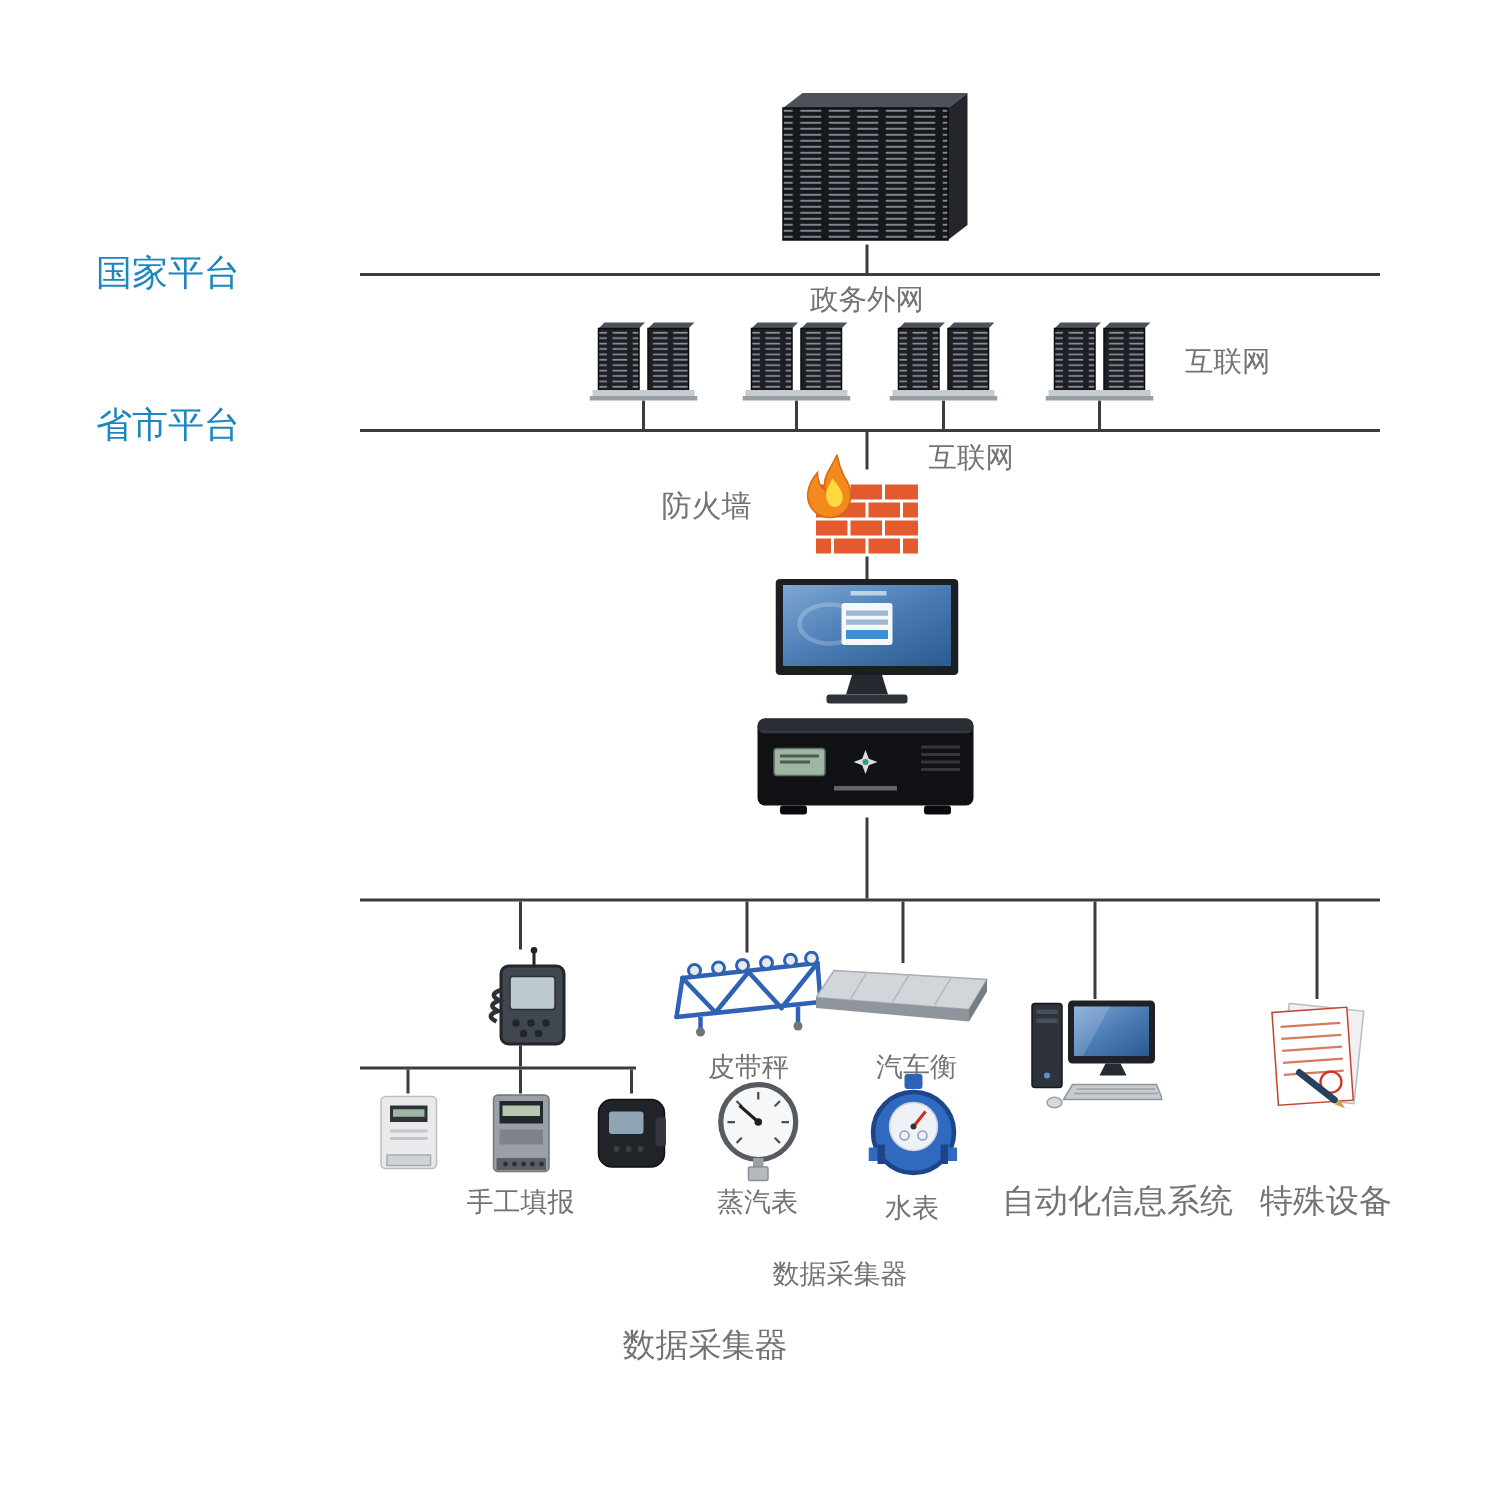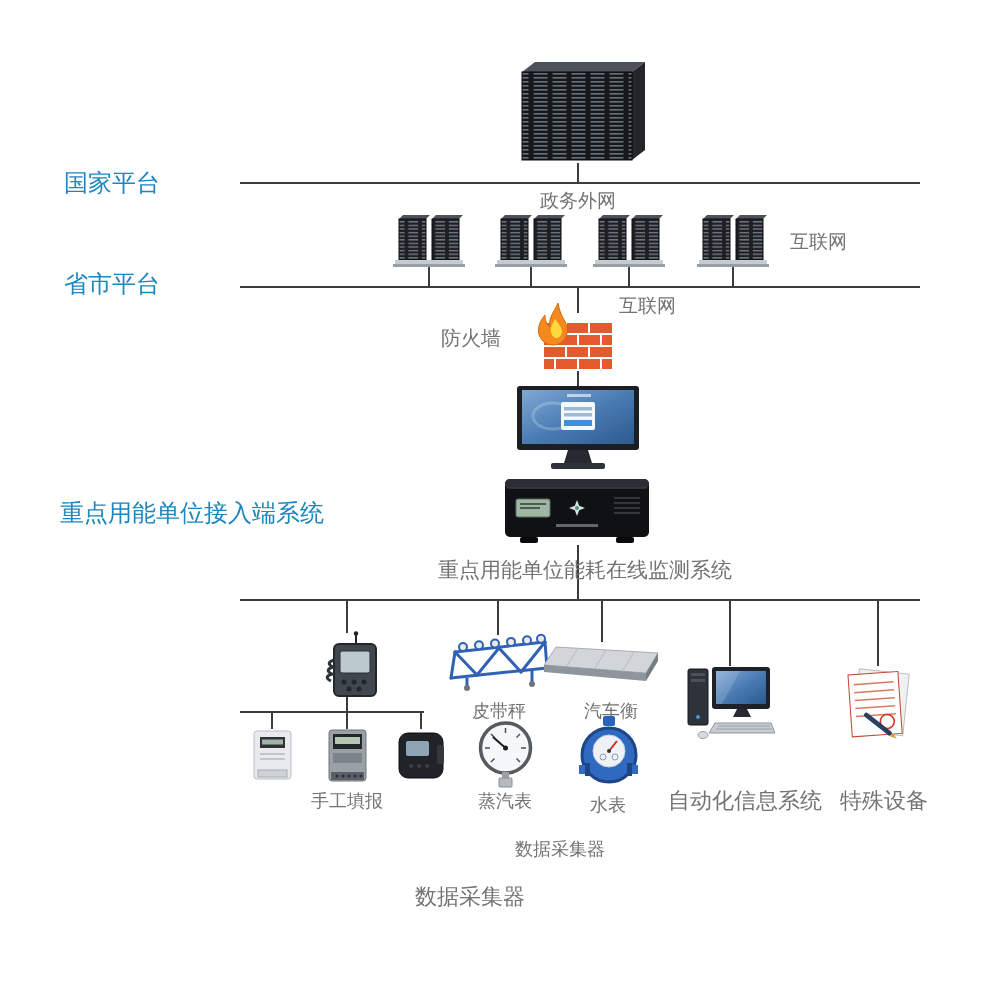--- a/index.html
+++ b/index.html
@@ -67,28 +67,26 @@
   <div class="vline" style="left:601px;top:601px;height:41px"></div>
   <div class="vline" style="left:729px;top:601px;height:65px"></div>
   <div class="vline" style="left:877px;top:601px;height:65px"></div>
   <div class="vline" style="left:346px;top:697px;height:14px"></div>
   <div class="vline" style="left:271px;top:713px;height:16px"></div>
   <div class="vline" style="left:346px;top:713px;height:16px"></div>
   <div class="vline" style="left:420px;top:713px;height:16px"></div>
 
   <div class="lbl blue" style="left:64px;top:169px">国家平台</div>
   <div class="lbl blue" style="left:64px;top:270px">省市平台</div>
-  <div class="lbl blue" style="left:60px;top:499px">重点用能单位接入端系统</div>
 
   <div class="lbl s19 center" style="left:578px;top:190px">政务外网</div>
   <div class="lbl s19" style="left:790px;top:231px">互联网</div>
   <div class="lbl s19" style="left:619px;top:295px">互联网</div>
   <div class="lbl s20" style="left:441px;top:327px">防火墙</div>
 
-  <div class="lbl s21 center" style="left:585px;top:558px">重点用能单位能耗在线监测系统</div>
 
   <div class="lbl s18 center" style="left:499px;top:701px">皮带秤</div>
   <div class="lbl s18 center" style="left:611px;top:701px">汽车衡</div>
   <div class="lbl s18 center" style="left:347px;top:791px">手工填报</div>
   <div class="lbl s18 center" style="left:505px;top:791px">蒸汽表</div>
   <div class="lbl s18 center" style="left:608px;top:795px">水表</div>
   <div class="lbl s22 center" style="left:745px;top:788px">自动化信息系统</div>
   <div class="lbl s22 center" style="left:884px;top:788px">特殊设备</div>
   <div class="lbl s18 center" style="left:560px;top:839px">数据采集器</div>
   <div class="lbl s22 center" style="left:470px;top:884px">数据采集器</div>

